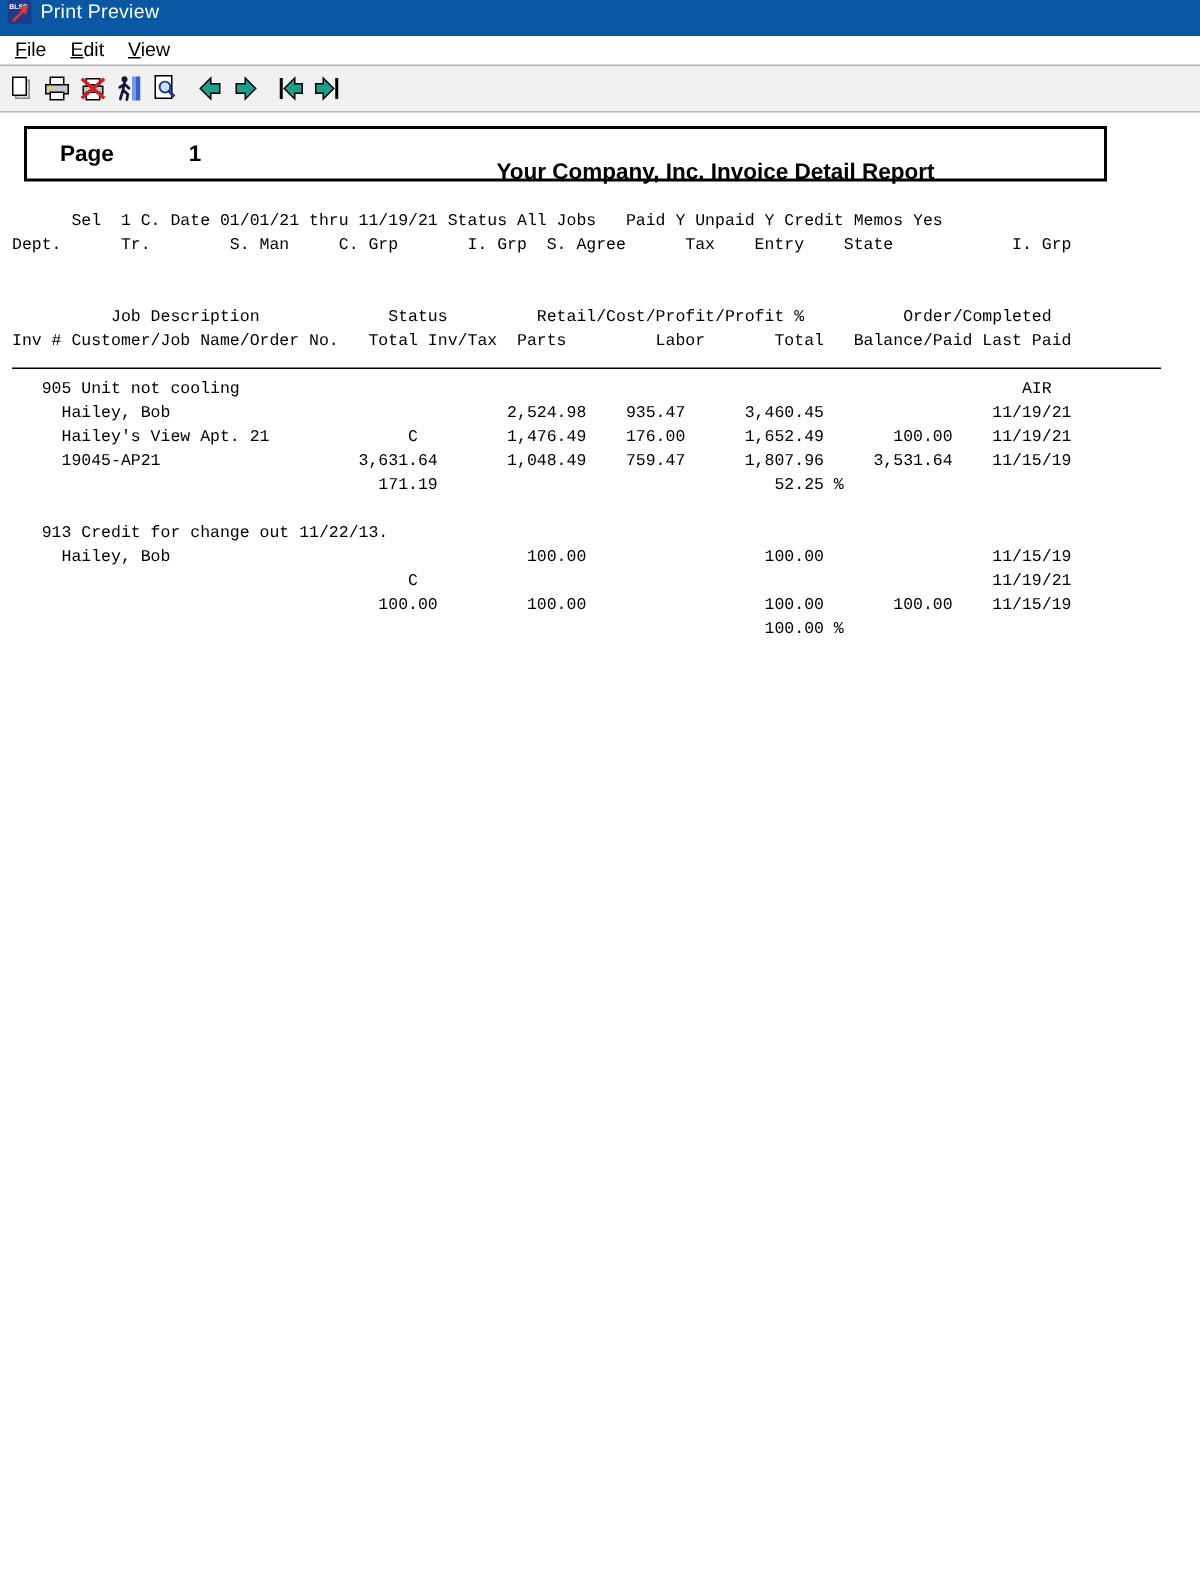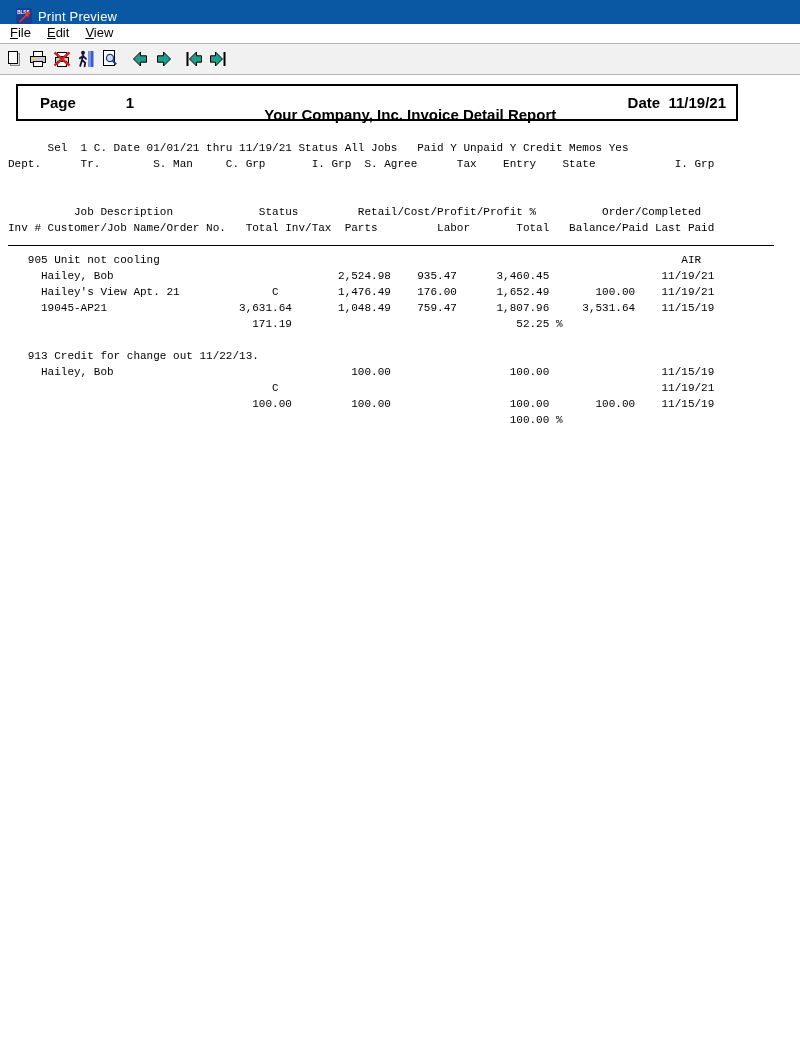--- a/index.html
+++ b/index.html
@@ -2,22 +2,22 @@
 <html><head>
 <meta charset="utf-8">
 <style>
   html,body{margin:0;padding:0;}
   body{
     width:800px;height:1050px;position:relative;background:#ffffff;
     font-family:"Liberation Sans",sans-serif;overflow:hidden;
   }
   
   .titlebar{
-    height:24px;background:#0a57a4;color:#fff;display:flex;align-items:flex-end;
-    padding-left:16px;
+    height:24px;background:#0a57a4;color:#fff;display:flex;align-items:flex-start;
+    padding-left:5px;
   }
   .titlebar .app-icon{width:16px;height:16px;margin-right:6px;flex:0 0 auto;}
   .titlebar .title-text{font-size:13px;letter-spacing:0.2px;}
   .menubar{
     height:19px;background:#ffffff;display:flex;align-items:flex-start;
     font-size:13px;color:#000;padding-left:2px;
   }
   .menu-item{padding:1px 8px;cursor:default;}
   .menu-item u{text-decoration:underline;}
   .toolbar{
@@ -129,23 +129,20 @@
   </button>
 </div>
 
 <div class="page-area">
   <div class="header-box">
     <span class="hb-left">
       <span>Page</span>
       <span class="pagenum">1</span>
     </span>
     <span class="hb-center">Your Company, Inc. Invoice Detail Report</span>
-    <span class="hb-right">
-      <span>Date</span><span>&nbsp;&nbsp;</span><span>11/19/21</span>
-    </span>
   </div>
   <pre class="report-pre" id="report-pre">      Sel  1 C. Date 01/01/21 thru 11/19/21 Status All Jobs   Paid Y Unpaid Y Credit Memos Yes
 Dept.      Tr.        S. Man     C. Grp       I. Grp  S. Agree      Tax    Entry    State            I. Grp
 
 
           Job Description             Status         Retail/Cost/Profit/Profit %          Order/Completed
 Inv # Customer/Job Name/Order No.   Total Inv/Tax  Parts         Labor       Total   Balance/Paid Last Paid
 
    905 Unit not cooling                                                                               AIR
      Hailey, Bob                                  2,524.98    935.47      3,460.45                 11/19/21

